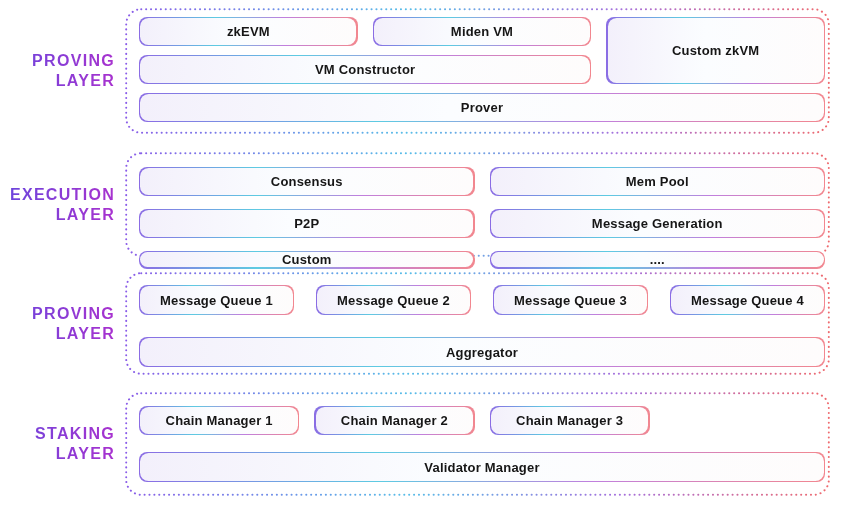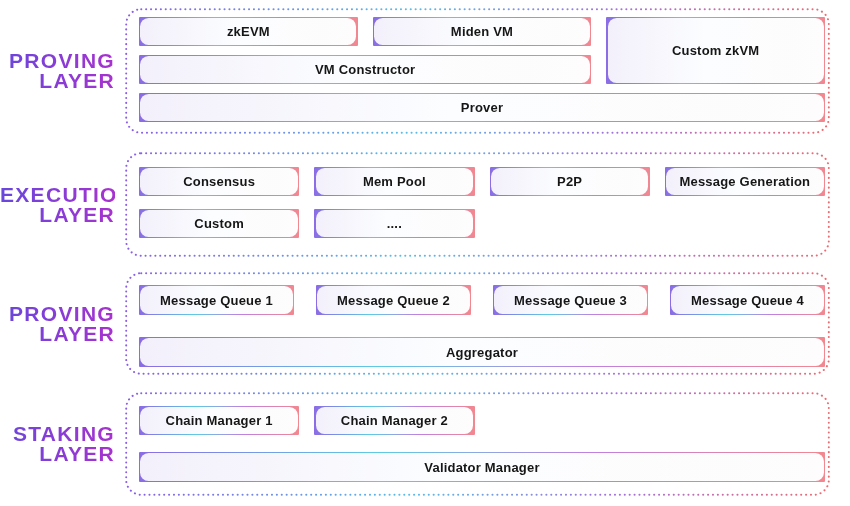--- a/index.html
+++ b/index.html
@@ -18,21 +18,21 @@
     margin-right:12px;
   }
   .layer-row.gap18{margin-bottom:18px;}
   .layer-row.gap15{margin-bottom:15px;}
   .layer-row.gap17{margin-bottom:17px;}
   .layer-label{
     width:115px;
     flex:0 0 115px;
     text-align:right;
     font-weight:700;
-    font-size:21px;
+    font-size:16px;
     line-height:20px;
     letter-spacing:1.3px;
     background:linear-gradient(90deg,#6847dd 0%,#a832cf 100%);
     -webkit-background-clip:text;
     background-clip:text;
     color:transparent;
     margin-right:10px;
   }
   .container{
     position:relative;
@@ -50,21 +50,21 @@
     box-sizing:border-box;
   }
   .grid.proving{
     grid-template-columns:repeat(3,1fr);
     grid-template-rows:29px 29px 29px;
     column-gap:15px;row-gap:9px;
     padding:9px 13px 12px 14px;
     height:126px;
   }
   .grid.execution{
-    grid-template-columns:repeat(4,1fr);
+    grid-template-columns:repeat(2,1fr);
     grid-template-rows:29px 29px;
     column-gap:15px;row-gap:13px;
     padding:15px 13px 19px 14px;
     height:105px;
   }
   .grid.interop{
     grid-template-columns:repeat(4,1fr);
     grid-template-rows:30px 30px;
     column-gap:15px;row-gap:17px;
     padding:13px 13px 13px 14px;
@@ -73,21 +73,21 @@
   }
   .grid.staking{
     grid-template-columns:repeat(4,1fr);
     grid-template-rows:29px 30px;
     column-gap:15px;row-gap:17px;
     padding:14px 13px 14px 14px;
     height:104px;
   }
   .box{
     display:flex;
-    border-radius:1px;
+    border-radius:8px;
     padding:1.4px;
     background:linear-gradient(90deg,#8b6ce4 0%,#5ecbe2 35%,#c080de 66%,#f2878f 100%);
   }
   .box-inner{
     flex:1;
     border-radius:8.6px;
     background:linear-gradient(90deg,#f3f0fb 0%,#fbfdff 45%,#fefcfc 100%);
     display:flex;
     align-items:center;
     justify-content:center;
@@ -218,20 +218,23 @@
       <svg class="dots" width="705" height="104">
         <rect x="1.2" y="1.2" width="702.6" height="101.6" rx="15" fill="none" stroke="url(#dotgrad)" stroke-width="2" stroke-dasharray="0.1 4.8" stroke-linecap="round"></rect>
       </svg>
       <div class="grid staking">
         <div class="box">
           <div class="box-inner">Chain Manager 1</div>
         </div>
         <div class="box">
           <div class="box-inner">Chain Manager 2</div>
         </div>
+        <div class="box">
+          <div class="box-inner">Chain Manager 3</div>
+        </div>
         <div class="box full4">
           <div class="box-inner">Validator Manager</div>
         </div>
       </div>
     </div>
   </section>
 
 </div>
 
 </body></html>

